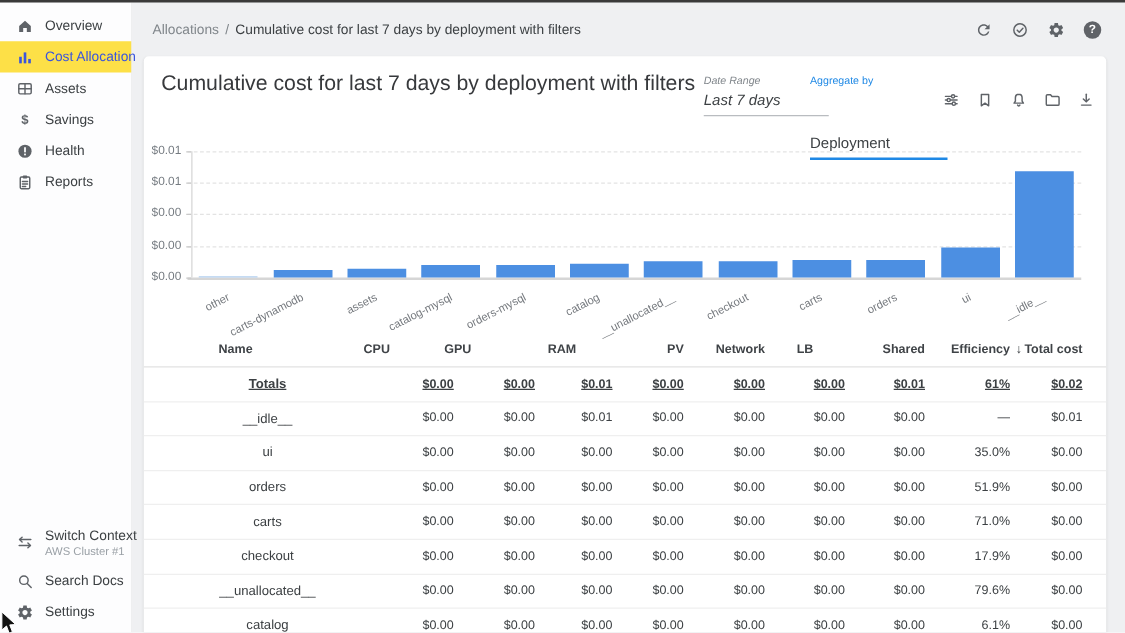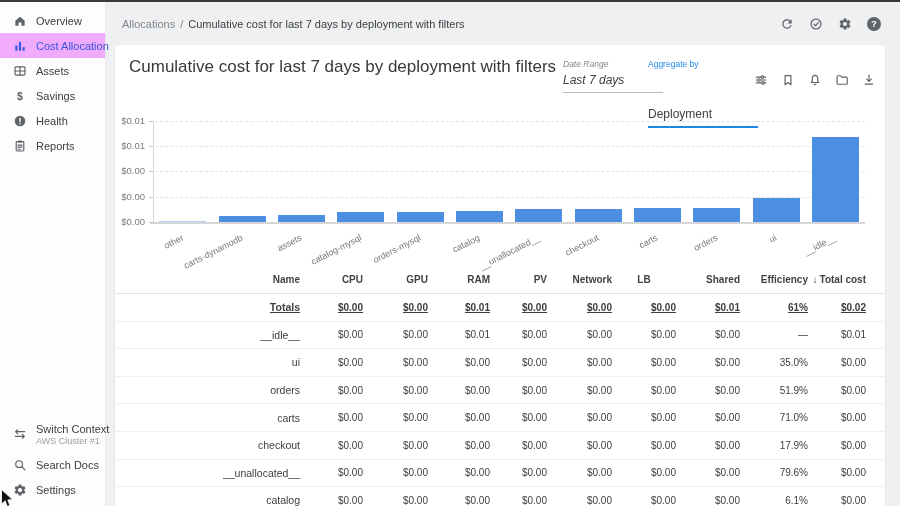--- a/index.html
+++ b/index.html
@@ -7,21 +7,21 @@
   body { font-family:"Liberation Sans", sans-serif; background:#eff0f2; color:#3c4043; }
   .screen { position:relative; width:900px; height:506px; background:#eff0f2; overflow:hidden; }
   .top-strip { position:absolute; left:0; top:0; width:900px; height:2px; background:#3a3a3a; z-index:10; }
 
   
   .sidebar { position:absolute; left:0; top:2px; bottom:0; width:106px; background:#fdfdfe; border-right:1px solid #e9eaec; z-index:5; }
   .nav { padding-top:6px; }
   .nav-item { display:flex; align-items:center; height:25px; padding-left:13px; cursor:pointer; }
   .nav-item .ic { width:14px; height:14px; display:flex; align-items:center; justify-content:center; margin-right:9px; flex:0 0 14px; }
   .nav-item .lbl { font-size:11px; color:#3c4043; white-space:nowrap; }
-  .nav-item.active { background:#f0abfc; }
+  .nav-item.active { background:#fde047; }
   .nav-item.active .lbl { color:#3a55dd; }
   .sidebar-footer { position:absolute; left:0; bottom:4px; width:100%; }
   .foot-item { display:flex; align-items:center; height:25px; padding-left:13px; cursor:pointer; }
   .foot-item .ic { width:14px; height:14px; display:flex; align-items:center; justify-content:center; margin-right:9px; flex:0 0 14px; }
   .foot-item .lbl { font-size:11px; color:#3c4043; white-space:nowrap; }
   .foot-item.two-line { height:36px; }
   .foot-text { display:flex; flex-direction:column; justify-content:center; }
   .foot-sub { font-size:9px; color:#9aa0a6; margin-top:1px; white-space:nowrap; }
 
   
@@ -57,21 +57,21 @@
   .ytick-label { position:absolute; font-size:9.5px; color:#757b81; text-align:right; width:30px; }
   .yaxis { position:absolute; width:1px; background:#d6d6d6; }
   .ytick-mark { position:absolute; width:4px; height:1px; background:#c9c9c9; }
   .bar { position:absolute; cursor:pointer; }
   .xlabel { position:absolute; font-size:9px; color:#75797e; width:92px; text-align:right; transform:rotate(-27deg); transform-origin:100% 50%; white-space:nowrap; }
 
   
   .table { position:absolute; left:0; top:220px; width:770px; }
   .t-row { display:flex; align-items:center; height:27.6px; padding:0 19px 0 13px; border-bottom:1px solid #efefef; cursor:pointer; }
   .t-head { height:29px; border-bottom:1px solid #e2e2e2; cursor:default; }
-  .t-name { flex:1; font-size:10.5px; color:#3c4043; text-align:right; }
+  .t-name { flex:1; font-size:10.5px; color:#3c4043; text-align:center; }
   .t-cell { font-size:10px; color:#3c4043; text-align:right; }
   .t-head .t-name, .t-head .t-cell { font-size:10px; font-weight:600; color:#3f4347; }
   .t-row.bold .t-name, .t-row.bold .t-cell { font-weight:700;text-decoration:underline; }
   .sort-arrow { font-weight:600; margin-right:2px; }
 
   .cursor { position:absolute; left:1px; top:489px; z-index:50; pointer-events:none; }
 </style>
 </head>
 <body>
 
@@ -295,22 +295,22 @@
         <div class="xlabel" style="left: 569px; top: 117px;">ui</div>
         <div class="bar" style="left: 696.833px; top: 21.9937px; width: 47px; height: 85.0063px; background: rgb(76, 143, 226);"></div>
         <div class="xlabel" style="left: 628.333px; top: 117px;">__idle__</div>
       </div>
 
     <div class="table" id="table">
         <div class="t-row t-head">
           <div class="t-name"><span>Name</span></div>
           <div class="t-cell" style="width: 63px;"><span>CPU</span></div>
           <div class="t-cell" style="width: 65px;"><span>GPU</span></div>
-          <div class="t-cell" style="width: 62px;"><span>RAM</span></div>
-          <div class="t-cell" style="width: 57px;"><span>PV</span></div>
+          <div class="t-cell" style="width: 84px;"><span>RAM</span></div>
+          <div class="t-cell" style="width: 57px; margin-left: 29px;"><span>PV</span></div>
           <div class="t-cell" style="width: 65px;"><span>Network</span></div>
           <div class="t-cell" style="width: 64px; text-align: center;"><span>LB</span></div>
           <div class="t-cell" style="width: 64px;"><span>Shared</span></div>
           <div class="t-cell" style="width: 68px;"><span>Efficiency</span></div>
           <div class="t-cell" style="width: 58px;"><span class="sort-arrow">↓</span><span>Total cost</span></div>
         </div>
         <div class="t-row bold">
           <div class="t-name">Totals</div>
           <div class="t-cell" style="width:63px">$0.00</div>
           <div class="t-cell" style="width:65px">$0.00</div>

